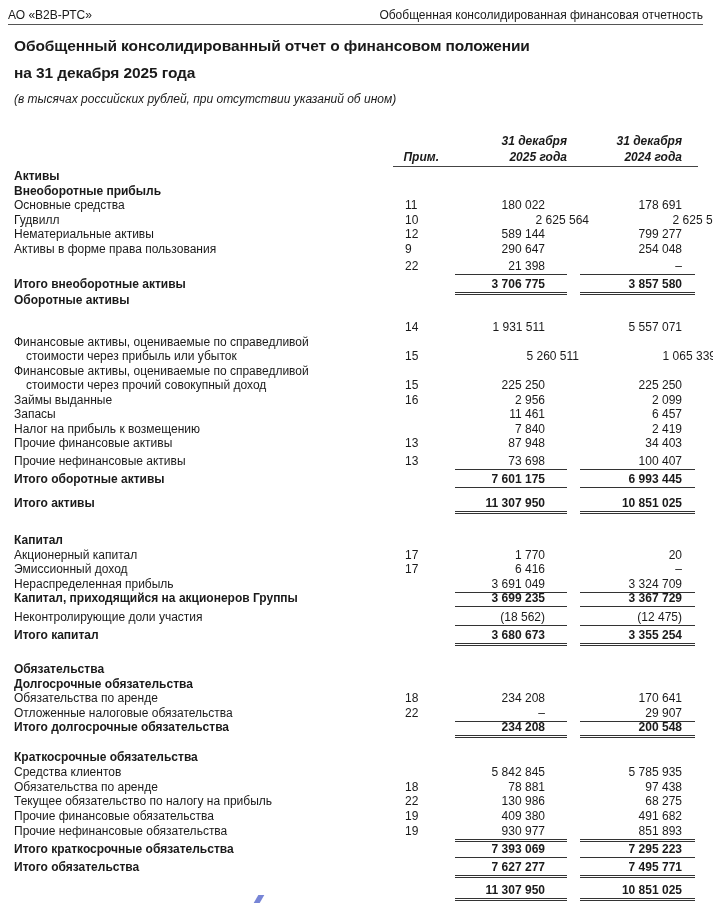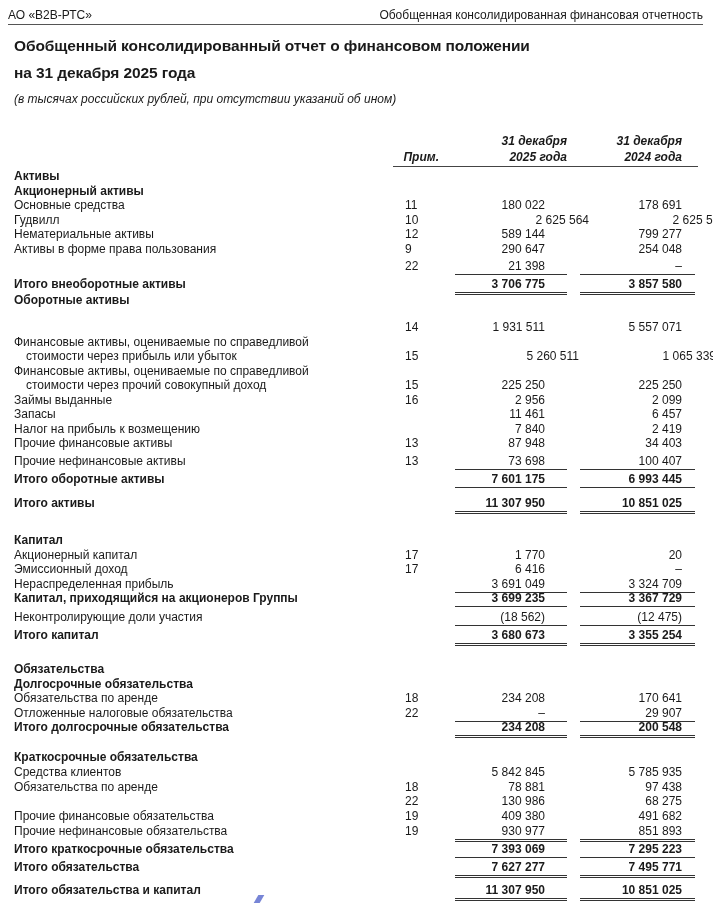--- a/index.html
+++ b/index.html
@@ -52,21 +52,21 @@
 <div class="hline"></div>
 
 <div class="rows" id="rows">
     <div class="row b" style="top: 168px; text-align: right;">
       <span class="lbl">Активы</span>
       <span class="note"></span>
       <span class="v1"></span>
       <span class="v2"></span>
     </div>
     <div class="row b" style="top: 183px;">
-      <span class="lbl">Акционерный активы</span>
+      <span class="lbl">Внеоборотные прибыль</span>
       <span class="note"></span>
       <span class="v1"></span>
       <span class="v2"></span>
     </div>
     <div class="row" style="top: 197px;">
       <span class="lbl">Основные средства</span>
       <span class="note">11</span>
       <span class="v1">180 022</span>
       <span class="v2">178 691</span>
     </div>
@@ -282,20 +282,21 @@
       <span class="v1">5 842 845</span>
       <span class="v2">5 785 935</span>
     </div>
     <div class="row" style="top: 779px;">
       <span class="lbl">Обязательства по аренде</span>
       <span class="note">18</span>
       <span class="v1">78 881</span>
       <span class="v2">97 438</span>
     </div>
     <div class="row" style="top: 793px;">
+      <span class="lbl">Текущее обязательство по налогу на прибыль</span>
       <span class="note">22</span>
       <span class="v1">130 986</span>
       <span class="v2">68 275</span>
     </div>
     <div class="row" style="top: 808px;">
       <span class="lbl">Прочие финансовые обязательства</span>
       <span class="note">19</span>
       <span class="v1">409 380</span>
       <span class="v2">491 682</span>
     </div>
@@ -317,21 +318,20 @@
     <div class="rule c2" style="top: 857px;"></div>
     <div class="row b" style="top: 859px;">
       <span class="lbl">Итого обязательства</span>
       <span class="note"></span>
       <span class="v1">7 627 277</span>
       <span class="v2">7 495 771</span>
     </div>
     <div class="rule c1 dbl" style="top: 875px;"></div>
     <div class="rule c2 dbl" style="top: 875px;"></div>
     <div class="row b" style="top: 882px;">
-      <span class="lbl">Итого обязательства и капитал</span>
       <span class="note"></span>
       <span class="v1">11 307 950</span>
       <span class="v2">10 851 025</span>
     </div>
     <div class="rule c1 dbl" style="top: 898px;"></div>
     <div class="rule c2 dbl" style="top: 898px;"></div>
   </div>
 
 <div class="mark"></div>
 

